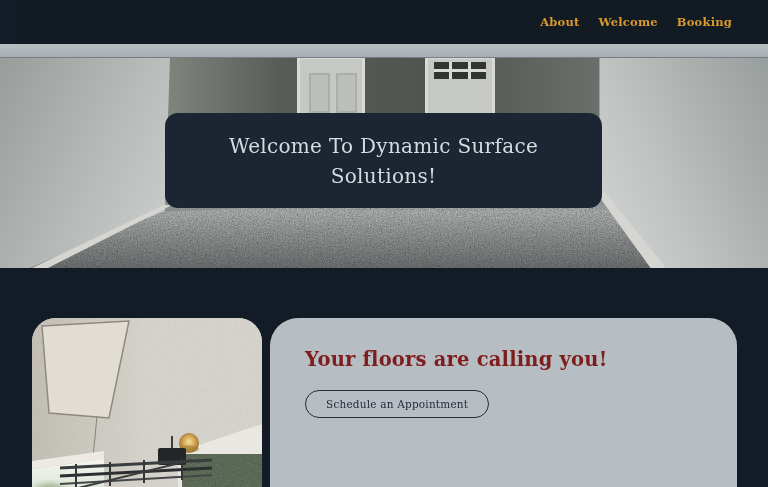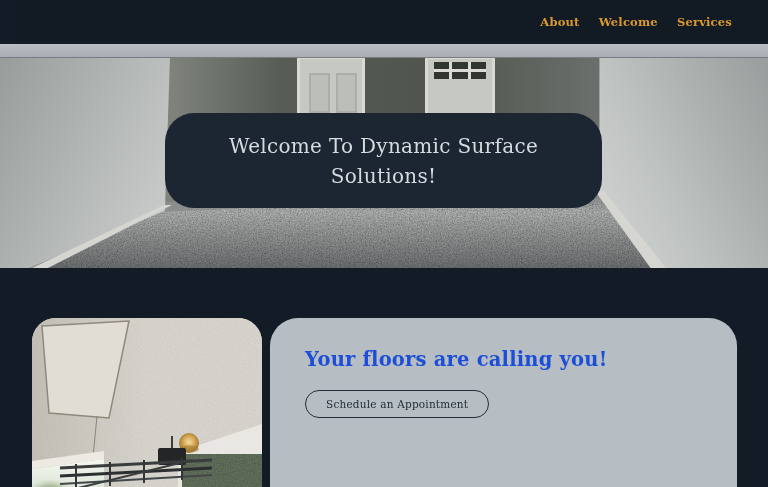--- a/index.html
+++ b/index.html
@@ -33,46 +33,46 @@
   .knob-b{left:481px;top:22px;}
   .knob-c{left:479px;top:33px;width:5px;height:7px;border-radius:2px;}
   .wall-left{position:absolute;top:13px;left:0;width:170px;height:211px;z-index:3;
              background:linear-gradient(115deg,#989d9c 0%,#b6bab9 55%,#cdd0cf 100%);
              clip-path:polygon(0 0,100% 0,97% 73%,17% 100%,0 100%);}
   .wall-right{position:absolute;top:13px;left:596px;width:172px;height:211px;z-index:3;
               background:linear-gradient(245deg,#989e9d 0%,#bec2c1 60%,#d3d6d5 100%);
               clip-path:polygon(2% 0,100% 0,100% 100%,37% 100%,2% 64%);}
   .floor-svg{position:absolute;top:0;left:0;z-index:3;}
   .hero-box{position:absolute;left:165px;top:69px;width:437px;height:95px;background:#1b2632;
-            border-radius:29px;display:flex;align-items:center;justify-content:center;z-index:6;}
+            border-radius:13px;display:flex;align-items:center;justify-content:center;z-index:6;}
   .hero-box h1{margin:0;width:350px;text-align:center;font-size:20px;font-weight:500;
                color:#d6dbe0;line-height:1.5;letter-spacing:.3px;}
 
   
   .photo-card{position:absolute;left:32px;top:318px;width:230px;height:200px;
               border-radius:24px;overflow:hidden;background:#d8d5cd;}
   .content-card{position:absolute;left:270px;top:318px;width:467px;height:200px;
                 border-radius:28px;background:#b6bdc3;box-sizing:border-box;
                 padding:30px 36px 0 35px;}
-  .content-card h2{margin:0;font-size:19.5px;font-weight:600;color:#1d4ed8;letter-spacing:.2px;}
+  .content-card h2{margin:0;font-size:19.5px;font-weight:600;color:#7f1d1d;letter-spacing:.2px;}
   .content-card p{margin:13px 0 0;max-width:420px;font-size:12.3px;line-height:1.63;color:#28323e;}
   .cta{margin-top:19px;display:inline-block;background:transparent;border:1.5px solid #242e3a;
        border-radius:15px;padding:7px 20px;font-size:10.5px;color:#242e3a;
        font-family:"DejaVu Serif","Liberation Serif",serif;letter-spacing:.2px;cursor:pointer;}
 </style>
 </head>
 <body>
 
 <div class="page">
 
   <div class="header">
     <nav class="nav">
       <a href="#">About</a>
       <a href="#">Welcome</a>
-      <a href="#">Services</a>
+      <a href="#">Booking</a>
     </nav>
   </div>
 
   <div class="hero">
     <div class="backwall"></div>
 
     <div class="door door-left">
       <div class="panel p1"></div>
       <div class="panel p2"></div>
     </div>

